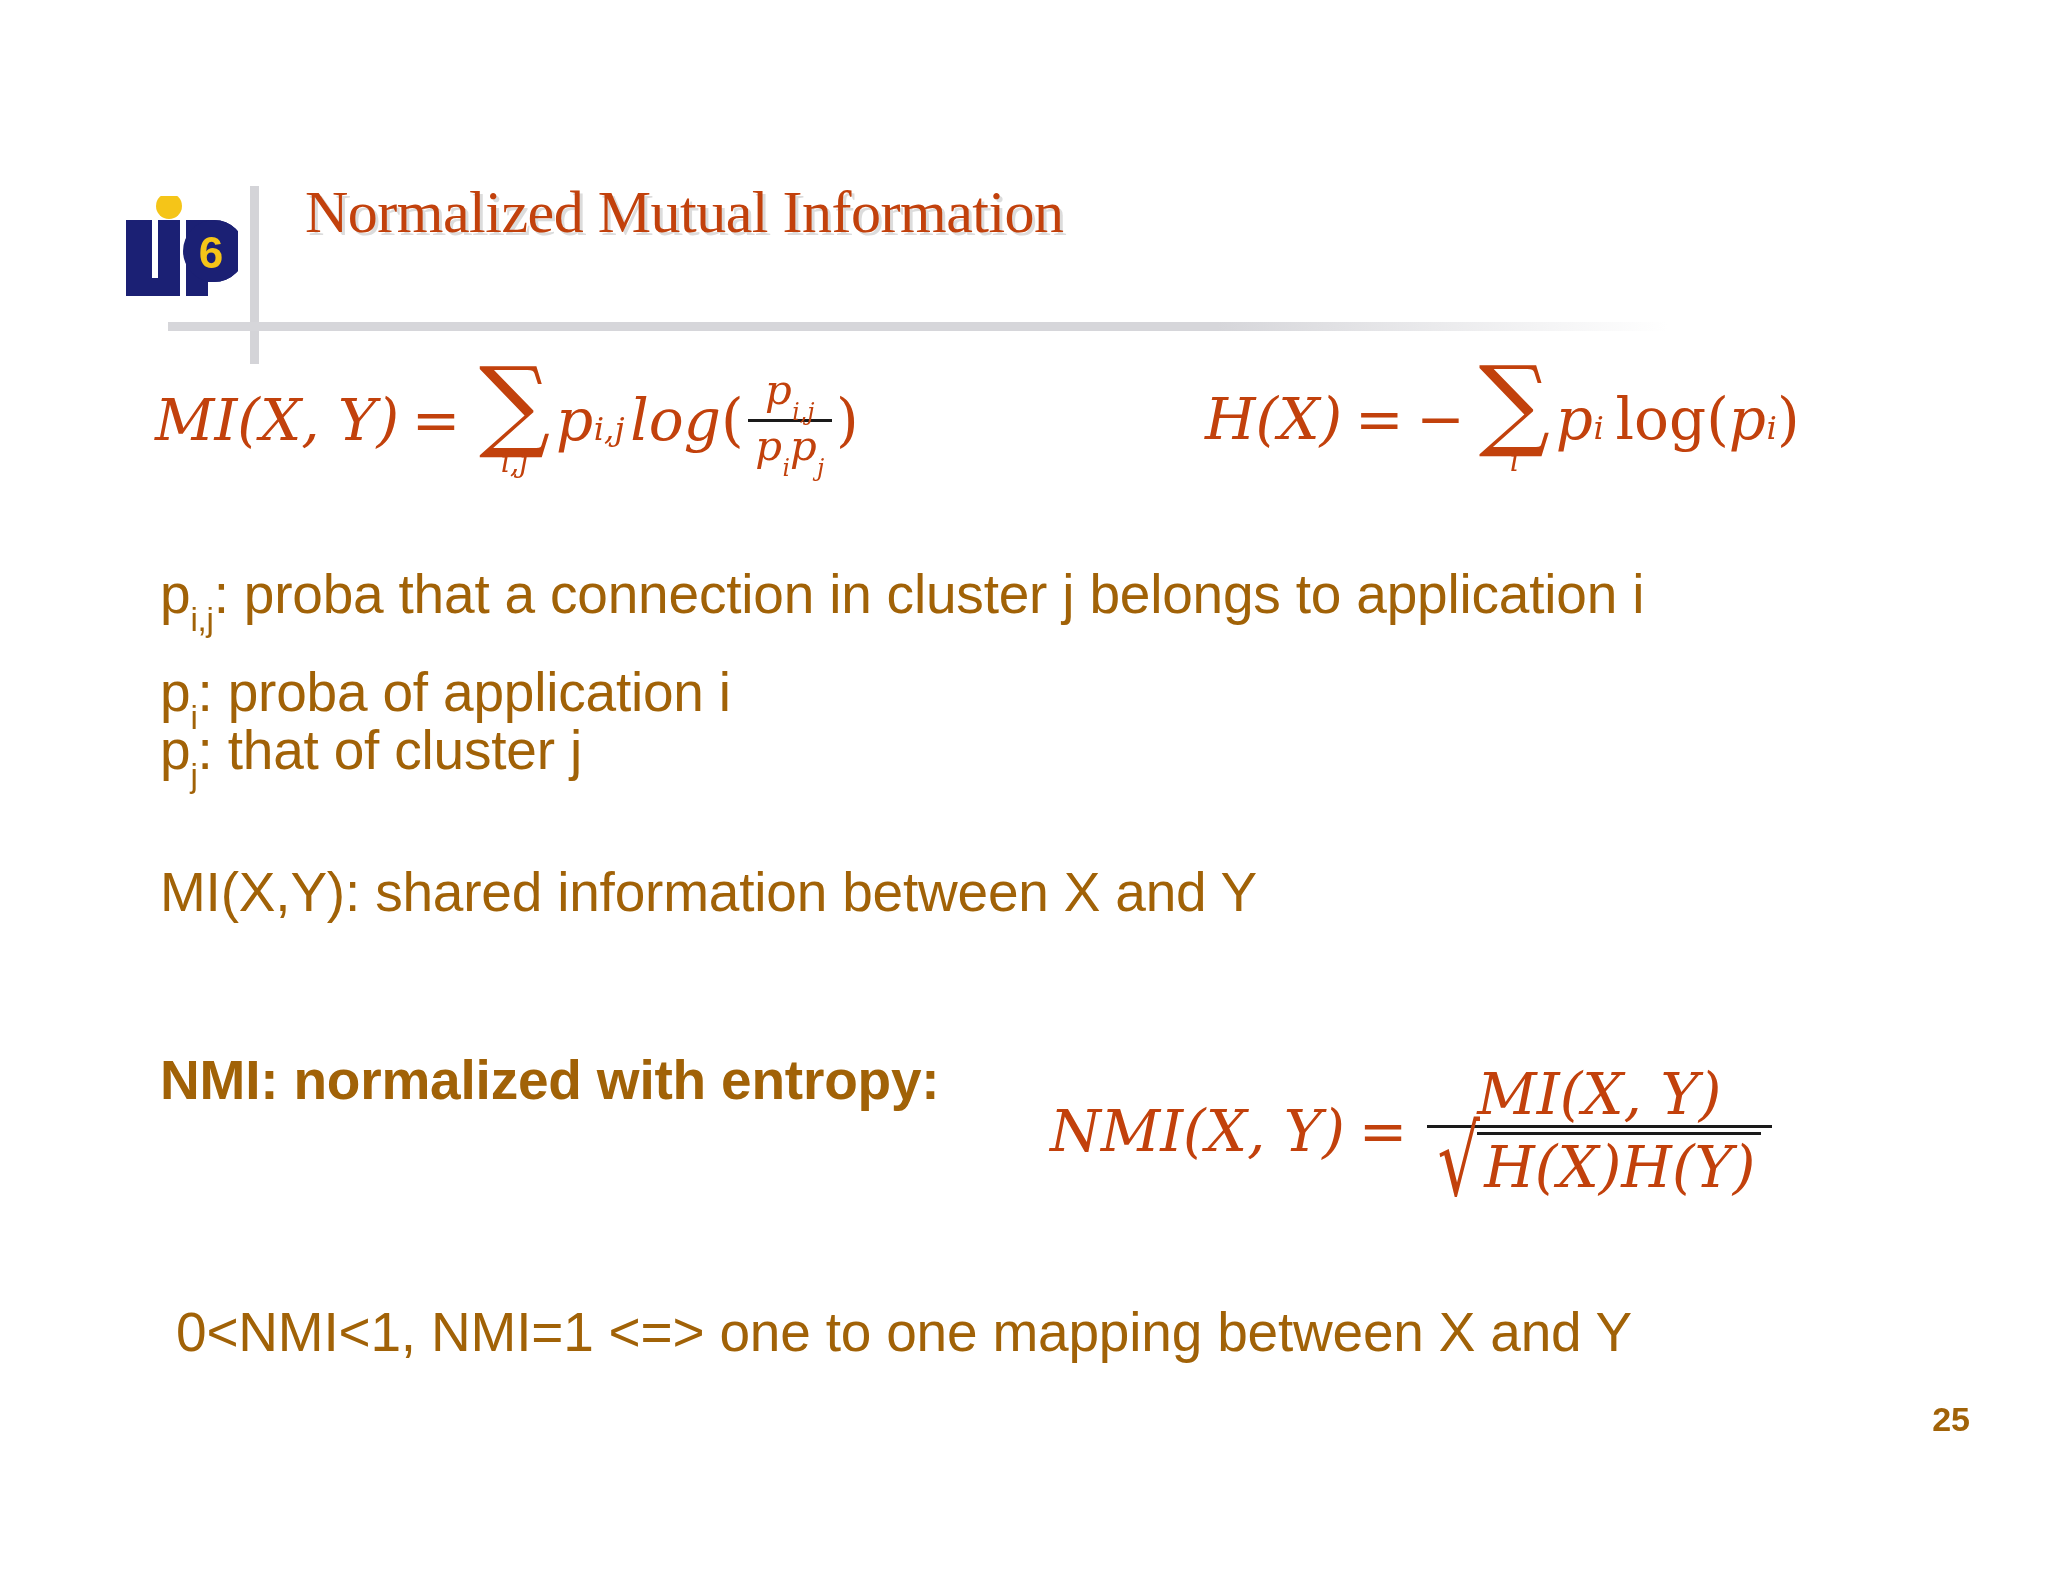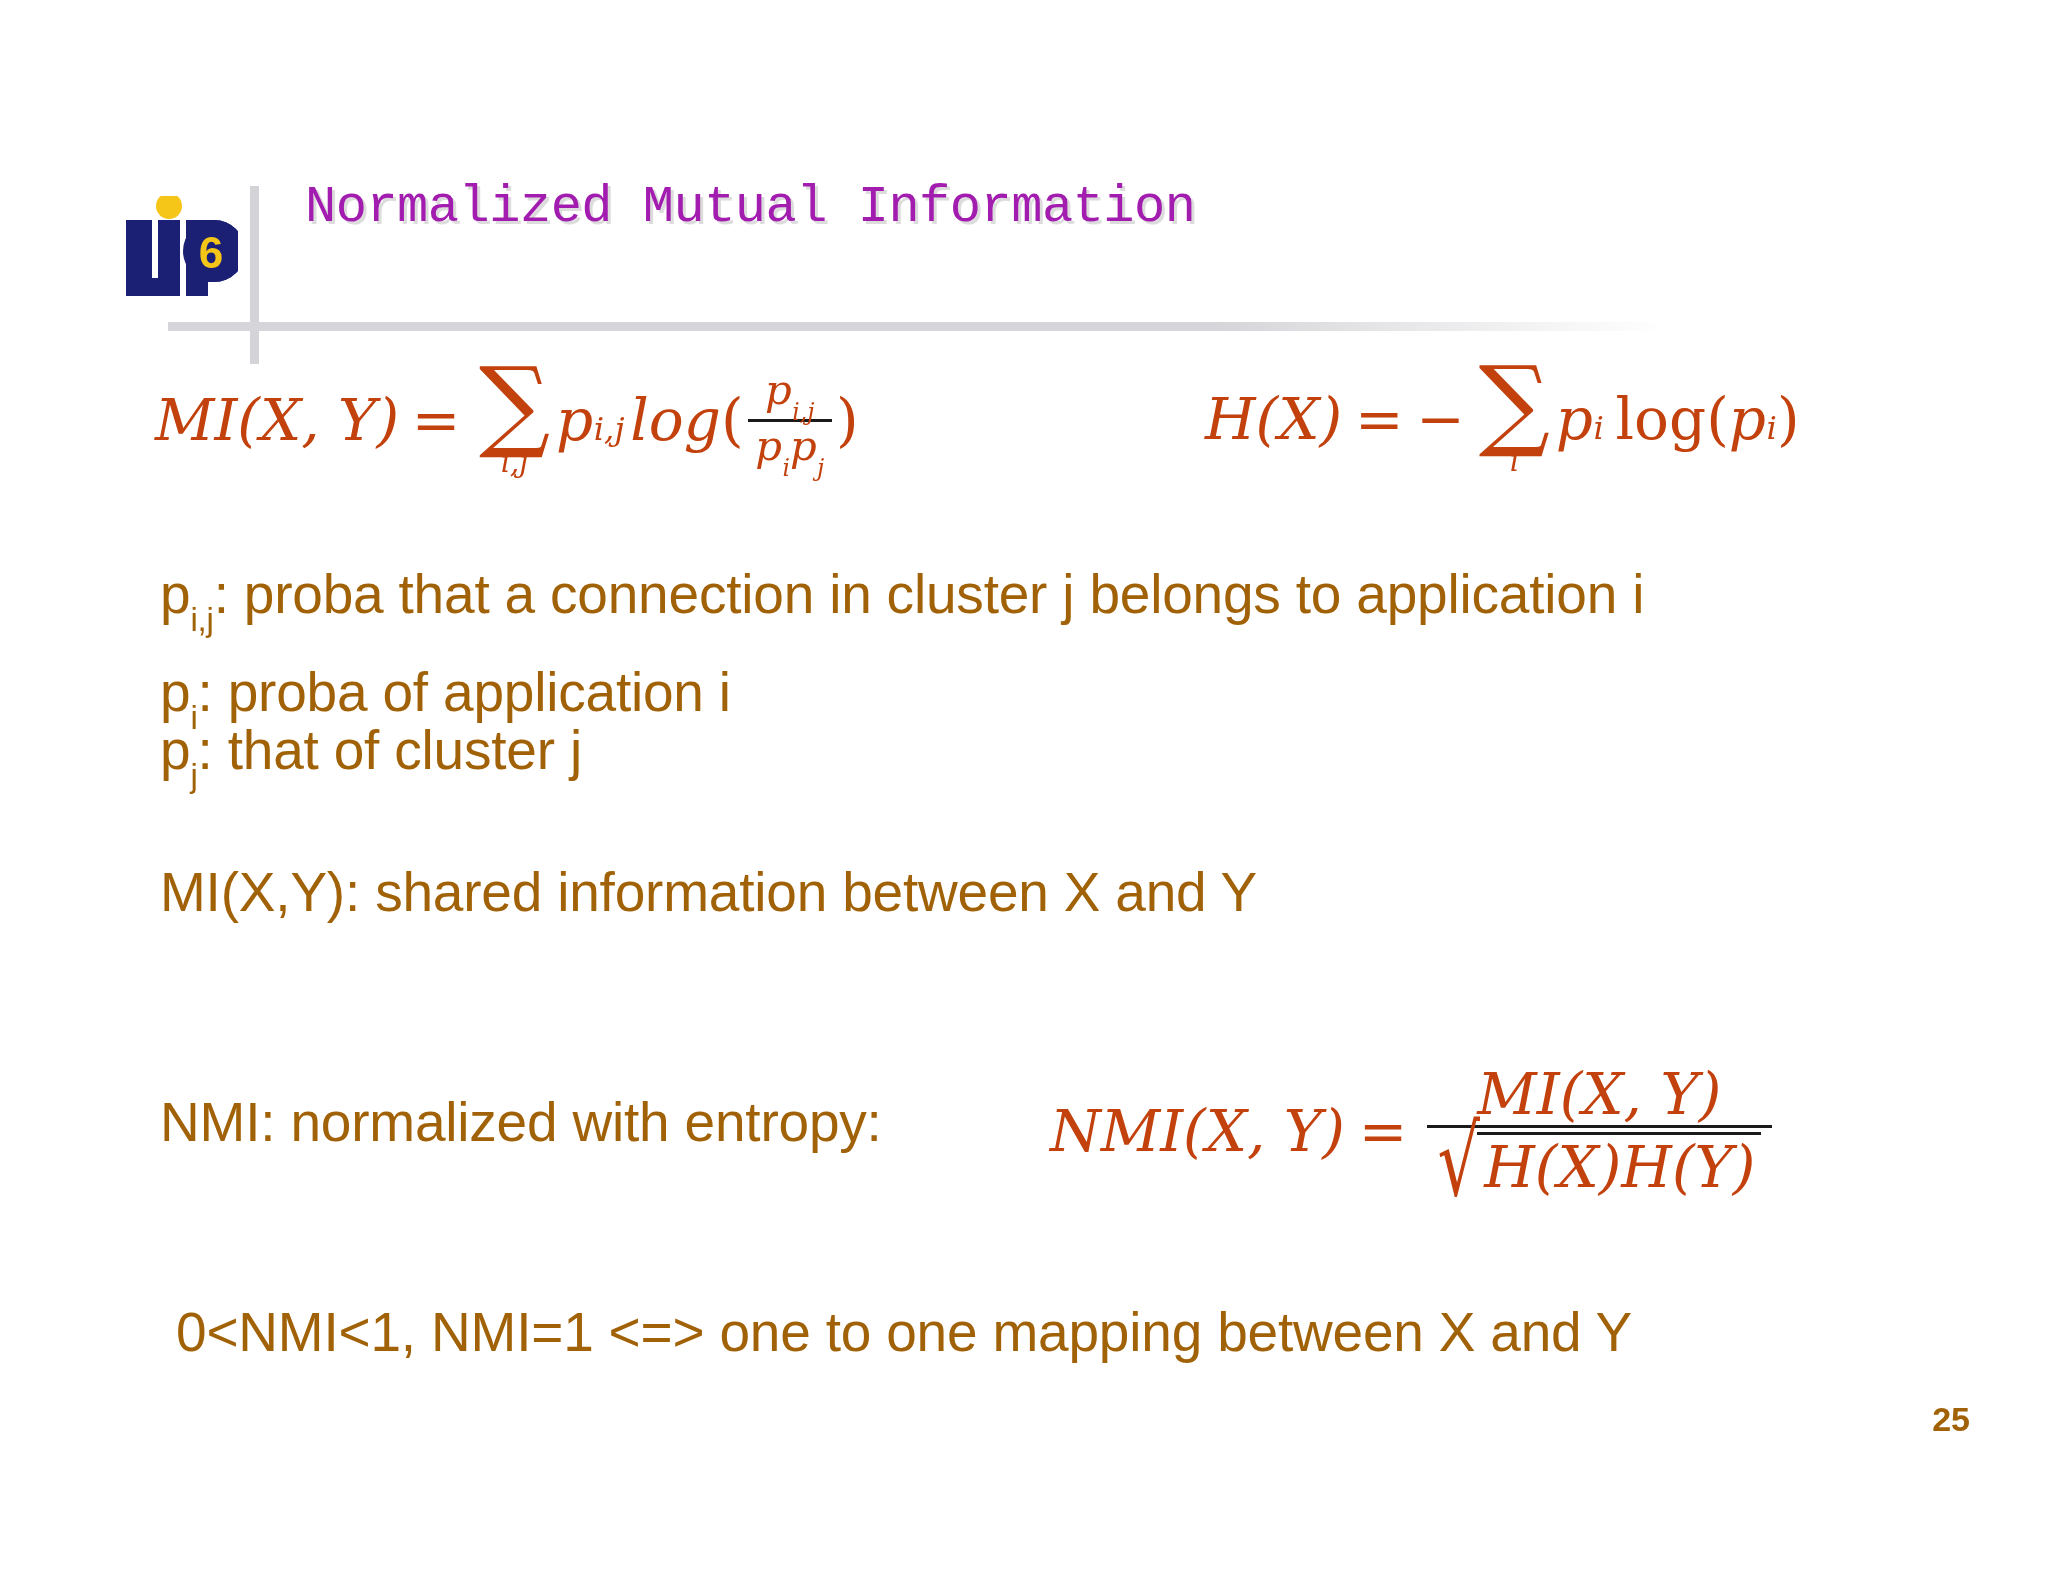--- a/index.html
+++ b/index.html
@@ -44,27 +44,27 @@
     width: 1500px;
     height: 9px;
     background: linear-gradient(to right, #d6d6da 0%, #d6d6da 70%, rgba(214,214,218,0.25) 92%, rgba(255,255,255,0) 100%);
   }
 
   
   #title {
     position: absolute;
     left: 305px;
     top: 178px;
-    font-size: 52px;
+    font-size: 60px;
     font-weight: 400;
-    color: #a21caf;
+    color: #c2410c;
     letter-spacing: -0.5px;
     white-space: nowrap;
     text-shadow: 3px 3px 0 rgba(150,150,150,0.33);
-    font-family: Liberation Mono, monospace;
+    font-family: Liberation Serif, serif;
   }
 
   
   .math {
     position: absolute;
     font-family: "DejaVu Serif", "Liberation Serif", serif;
     color: #c2410c;
     font-style: italic;
     white-space: nowrap;
     line-height: 1;
@@ -161,21 +161,21 @@
   .body-line .subs {
     font-size: 0.60em;
     vertical-align: sub;
     position: relative;
     top: 0.18em;
   }
   #line-pij  { left: 160px; top: 562px; }
   #line-pi   { left: 160px; top: 640px; margin-top: 20px; }
   #line-pj   { left: 160px; top: 718px; }
   #line-mi   { left: 160px; top: 860px; }
-  #line-nmi  { left: 160px; top: 1090px; }
+  #line-nmi  { left: 160px; top: 1048px; font-weight: bold; }
   #line-range{ left: 160px; top: 1300px; margin-left: 16px; }
 
   
   #page-number {
     position: absolute;
     right: 78px;
     top: 1400px;
     font-size: 34px;
     font-weight: bold;
     color: #a16207;

